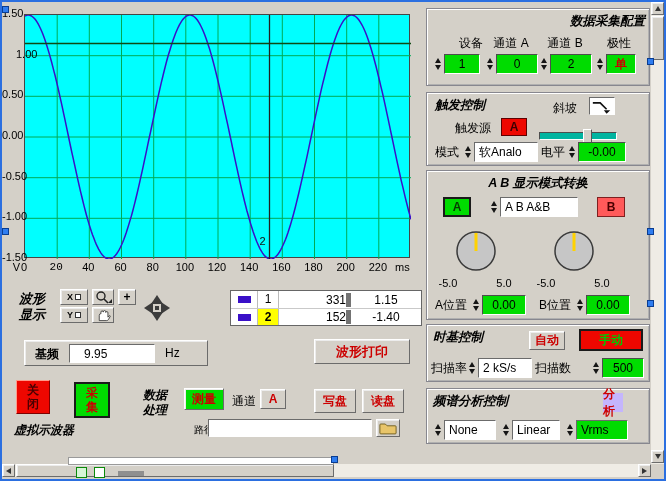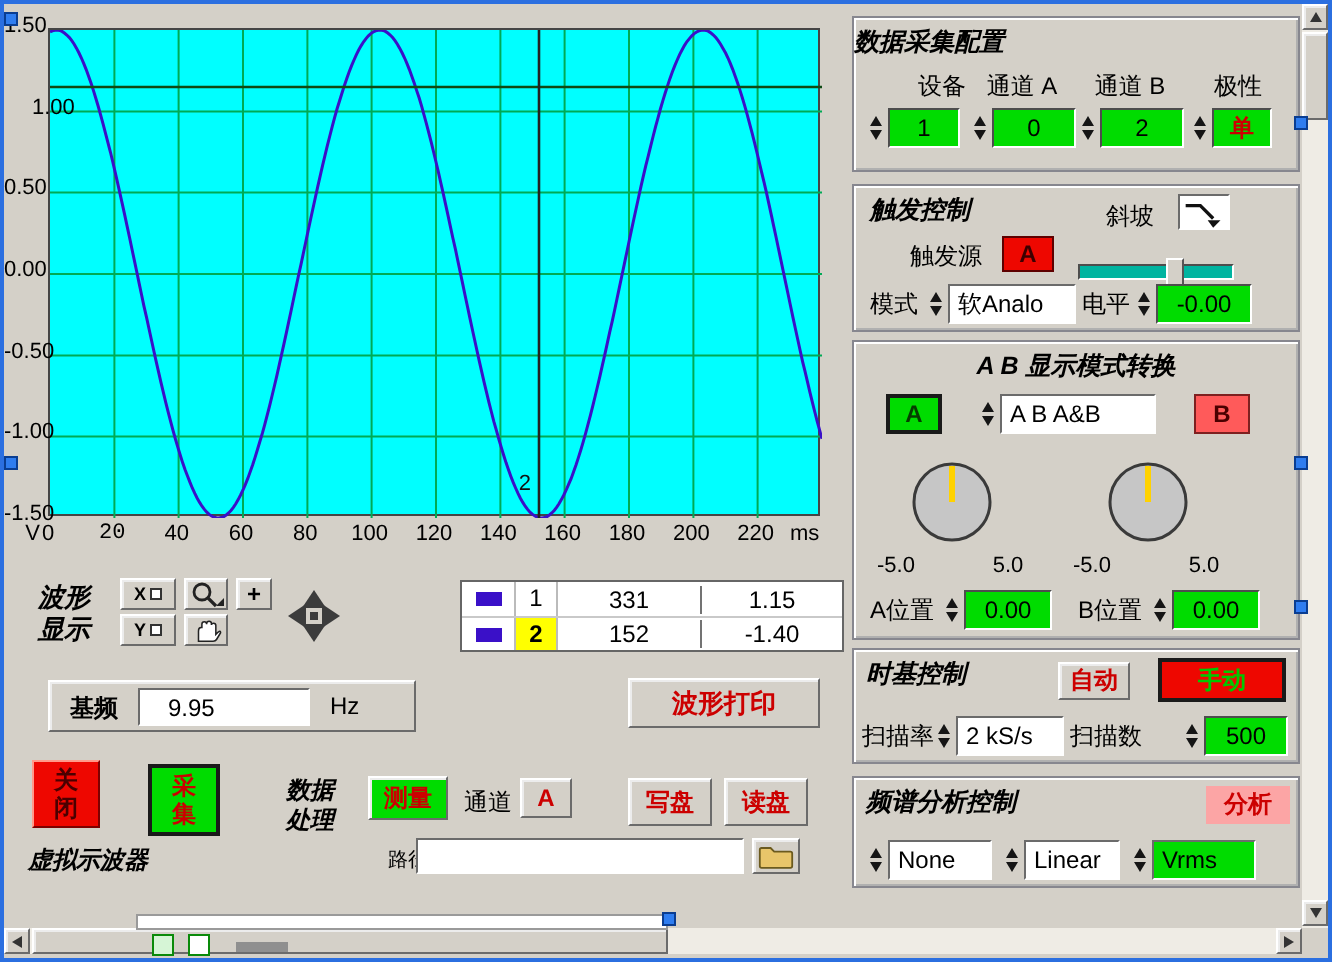--- a/index.html
+++ b/index.html
@@ -43,21 +43,21 @@
 #zoom-corner{position:absolute;right:1px;bottom:1px;width:0;height:0;border-left:4px solid transparent;border-bottom:4px solid #222}
 
 
 #legend{left:228px;top:288px;width:192px;height:36px;background:#fff;border:1px solid #666;z-index:2}
 .lrow{height:17px;display:flex;align-items:center}
 .lrow+.lrow{border-top:1px solid #c9c9c9}
 .lswatch{width:26px;display:flex;align-items:center;justify-content:center}
 .lswatch i{width:13px;height:7px;background:#3a10c8}
 .lname{width:22px;text-align:center;height:100%;line-height:16px;border-left:1px solid #bbb;border-right:1px solid #bbb}
 .lname.hl{background:#ffff00;font-weight:bold}
-.lx{width:72px;text-align:center;border-right:1px solid #737373}
+.lx{width:72px;text-align:right;border-right:5px solid #737373}
 .ly{flex:1;text-align:center}
 #legend-scroll{left:424px;top:290px;display:flex;flex-direction:column;gap:1px}
 .lsbtn{width:12px;height:11px}
 
 
 #freq-panel{left:22px;top:338px;width:184px;height:26px}
 #freq-label{position:absolute;left:10px;top:5px;font-weight:bold}
 #freq-value{position:absolute;left:44px;top:3px;width:86px;height:19px;background:#fff;border:1px solid;border-color:#6b6b6b #fff #fff #6b6b6b;display:flex;align-items:center;padding-left:14px}
 #freq-unit{position:absolute;left:140px;top:5px}
 #print-btn{left:312px;top:337px;width:96px;height:25px;color:#cc0000;font-size:13px}
@@ -71,21 +71,21 @@
 #chan-label{left:230px;top:391px}
 #chan-btn{left:258px;top:387px;width:26px;height:20px;color:#cc0000}
 #write-btn{left:312px;top:387px;width:42px;height:24px;color:#cc0000}
 #read-btn{left:360px;top:387px;width:42px;height:24px;color:#cc0000}
 #path-label{left:192px;top:421px;font-size:10px}
 #path-input{position:absolute;left:206px;top:417px;width:164px;height:18px;border:1px solid;border-color:#6b6b6b #fff #fff #6b6b6b;background:#fff;font-size:11px;padding:0 3px}
 #browse-btn{left:374px;top:417px;width:24px;height:18px}
 
 
 #p-acq{left:424px;top:6px;width:224px;height:78px}
-#p-acq .title{position:absolute;left:0;right:4px;top:4px;text-align:left}
+#p-acq .title{position:absolute;left:0;right:4px;top:4px;text-align:right}
 #acq-h0{position:absolute;left:12px;top:26px;width:44px;text-align:right}
 #acq-h1{position:absolute;left:58px;top:26px;width:52px;text-align:center}
 #acq-h2{position:absolute;left:112px;top:26px;width:52px;text-align:center}
 #acq-h3{position:absolute;left:172px;top:26px;width:40px;text-align:center}
 #g-dev{position:absolute;left:6px;top:45px}
 #g-cha{position:absolute;left:58px;top:45px}
 #g-chb{position:absolute;left:112px;top:45px}
 #g-pol{position:absolute;left:168px;top:45px}
 #acq-dev{width:36px}#acq-a{width:42px}#acq-b{width:42px}
 #acq-pol{width:30px;color:#cc0000;font-weight:bold}
@@ -129,21 +129,21 @@
 #man-btn{position:absolute;left:152px;top:4px;width:64px;height:22px;background:#ee0700;color:#00c800;border:2px solid #1a1a1a}
 #rate-label{position:absolute;left:4px;top:35px}
 #g-rate{position:absolute;left:40px;top:33px}
 #rate-combo{width:54px}
 #count-label{position:absolute;left:108px;top:35px}
 #g-count{position:absolute;left:164px;top:33px}
 #count-disp{width:42px}
 
 #p-spec{left:424px;top:386px;width:224px;height:56px}
 #p-spec .title{position:absolute;left:6px;top:4px}
-#an-btn{position:absolute;left:176px;top:4px;width:42px;height:19px;background:#fca5a5;color:#cc0000}
+#an-btn{position:absolute;left:176px;top:4px;width:20px;height:19px;background:#c4b5fd;color:#cc0000}
 #g-none{position:absolute;left:6px;top:31px}
 #none-combo{width:52px}
 #g-lin{position:absolute;left:74px;top:31px}
 #lin-combo{width:48px}
 #g-vrms{position:absolute;left:138px;top:31px}
 #vrms-combo{width:52px;background:#00dc00}
 
 
 #sb-v{left:649px;top:0;width:13px;height:462px;background:#efece5}
 #sb-v-up{left:649px;top:0;width:13px;height:13px}

